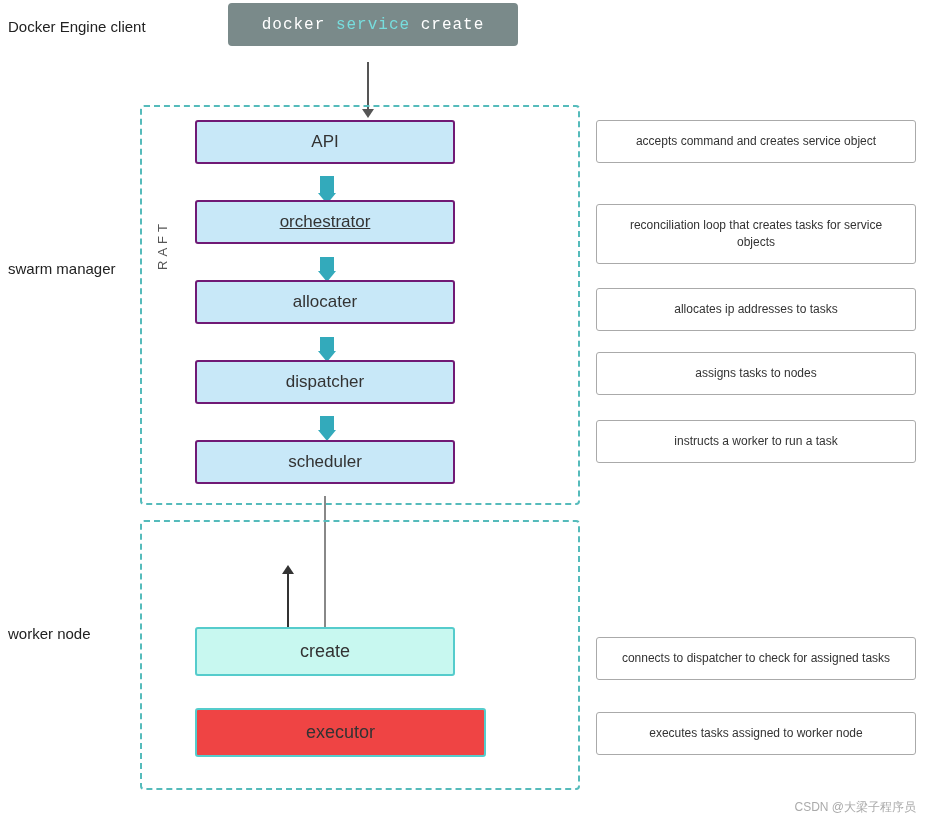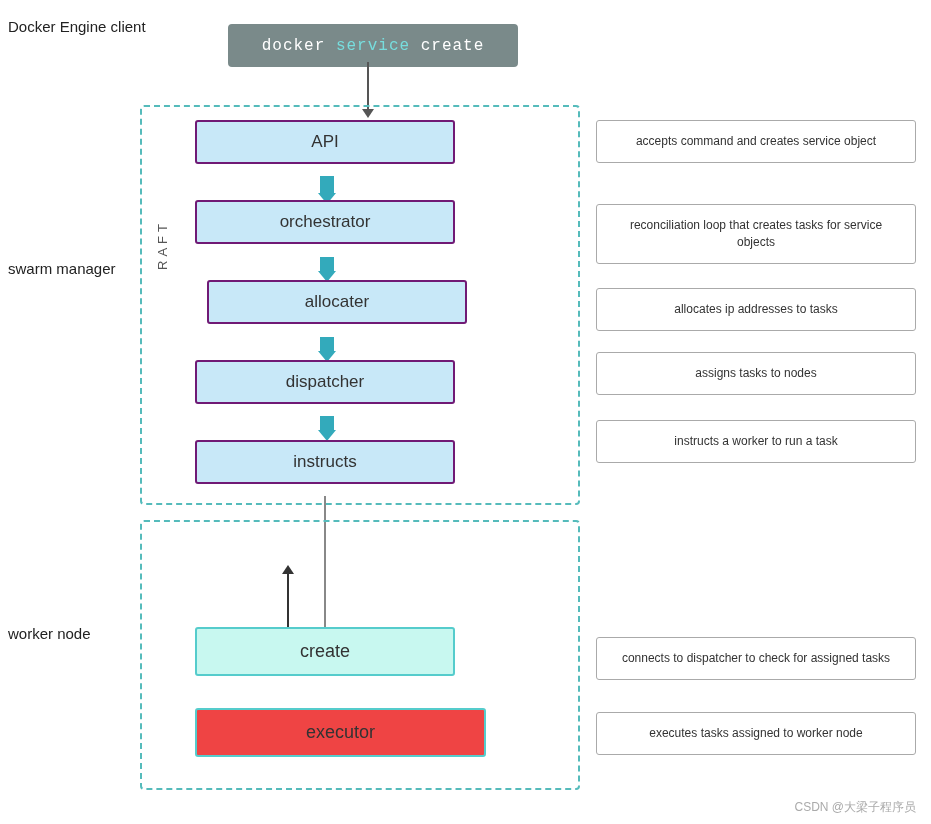--- a/index.html
+++ b/index.html
@@ -25,21 +25,21 @@
       top: 18px;
       left: 8px;
       font-size: 15px;
       font-weight: normal;
       color: #222;
     }
 
     
     .docker-cmd-box {
       position: absolute;
-      top: 24px;
+      top: 3px;
       left: 228px;
       width: 290px;
       background: #7a8a8a;
       border: 2px solid #7a8a8a;
       border-radius: 4px;
       padding: 10px 16px;
       text-align: center;
     }
     .docker-cmd-box code {
       color: #fff;
@@ -112,22 +112,22 @@
       border-radius: 3px;
       text-align: center;
       font-size: 17px;
       color: #333;
       padding: 10px 0;
       width: 260px;
       left: 195px;
     }
 
     .box-api { top: 120px; }
-    .box-orchestrator { top: 200px; }
-    .box-allocater { top: 280px; margin-left: 12px; }
+    .box-orchestrator { top: 200px; text-decoration: underline; }
+    .box-allocater { top: 280px; }
     .box-dispatcher { top: 360px; }
     .box-scheduler { top: 440px; }
 
     
     .blue-arrow {
       position: absolute;
       left: 317px;
       width: 22px;
       display: flex;
       flex-direction: column;
@@ -326,21 +326,21 @@
     <div style="width:0; height:0; border-left:9px solid transparent; border-right:9px solid transparent; border-top:11px solid #3ab;"></div>
   </div>
 
   <div class="component-box box-dispatcher">dispatcher</div>
 
   <div style="position:absolute; top:416px; left:316px; display:flex; flex-direction:column; align-items:center; width:22px; height:26px;">
     <div style="width:14px; height:14px; background:#3ab;"></div>
     <div style="width:0; height:0; border-left:9px solid transparent; border-right:9px solid transparent; border-top:11px solid #3ab;"></div>
   </div>
 
-  <div class="component-box box-scheduler">instructs</div>
+  <div class="component-box box-scheduler">scheduler</div>
 
   <div class="desc-box desc-api">accepts command and creates service object</div>
   <div class="desc-box desc-orchestrator">reconciliation loop that creates tasks for service objects</div>
   <div class="desc-box desc-allocater">allocates ip addresses to tasks</div>
   <div class="desc-box desc-dispatcher">assigns tasks to nodes</div>
   <div class="desc-box desc-scheduler">instructs a worker to run a task</div>
 
   <div class="gray-arrow-down"></div>
 
   <div class="worker-node-box"></div>

